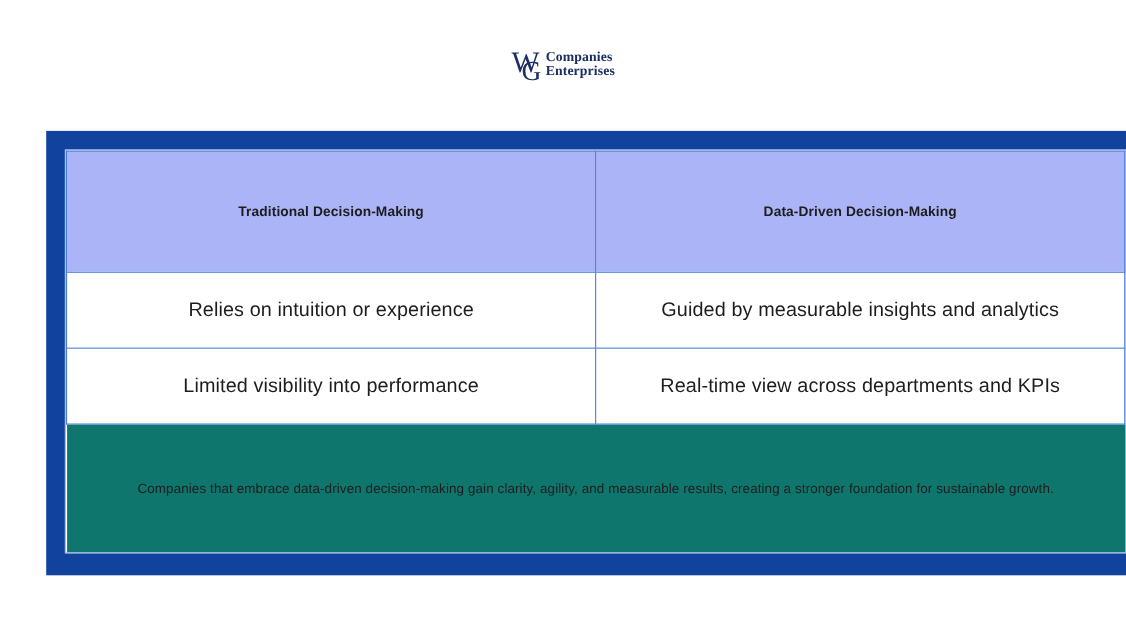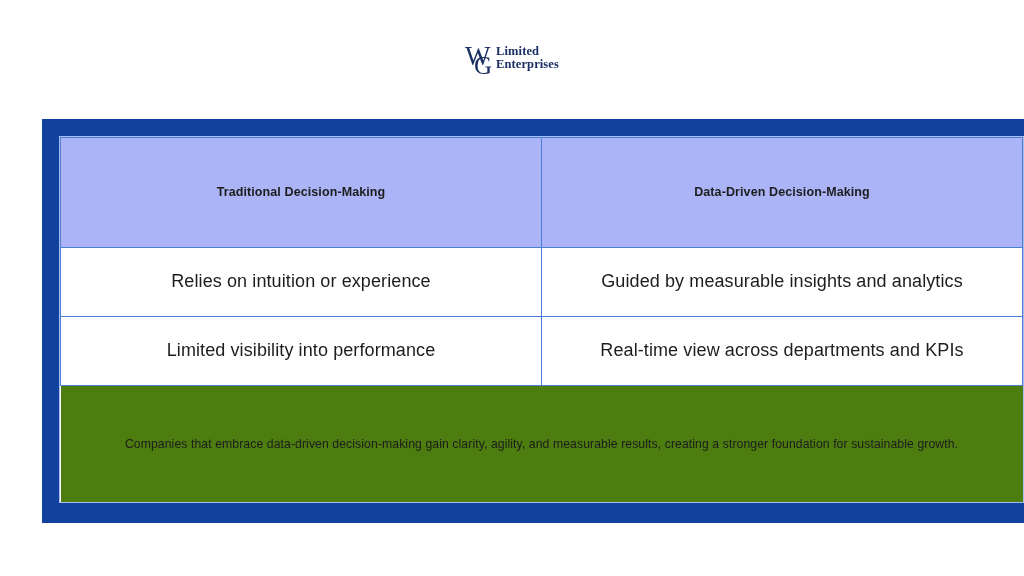--- a/index.html
+++ b/index.html
@@ -122,42 +122,42 @@
   .cmp-table td.cell {
     background: #ffffff;
     font-size: 18px;
     height: 46px;
     letter-spacing: 0.1px;
   }
   .cmp-table tr.tall td.cell {
     height: 62px;
   }
   .cmp-table td.footer-cell {
-    background: #4d7c0f;
+    background: #0f766e;
     font-size: 12.2px;
     height: 84px;
     border-bottom: none;
     border-left: none;
     border-right: none;
     letter-spacing: 0.1px;
   }
 </style>
 </head>
 <body>
 
 <div class="slide">
 
   <div class="logo-block">
     <div class="logo-inner">
       <div class="logo-monogram">
         <span class="mono-w">W</span>
         <span class="mono-g">G</span>
       </div>
       <div class="logo-words">
-        <span>Limited</span>
+        <span>Companies</span>
         <span>Enterprises</span>
       </div>
     </div>
   </div>
 
   <div class="frame">
     <div class="frame-inner">
       <table class="cmp-table">
         <tbody>
           <tr>

